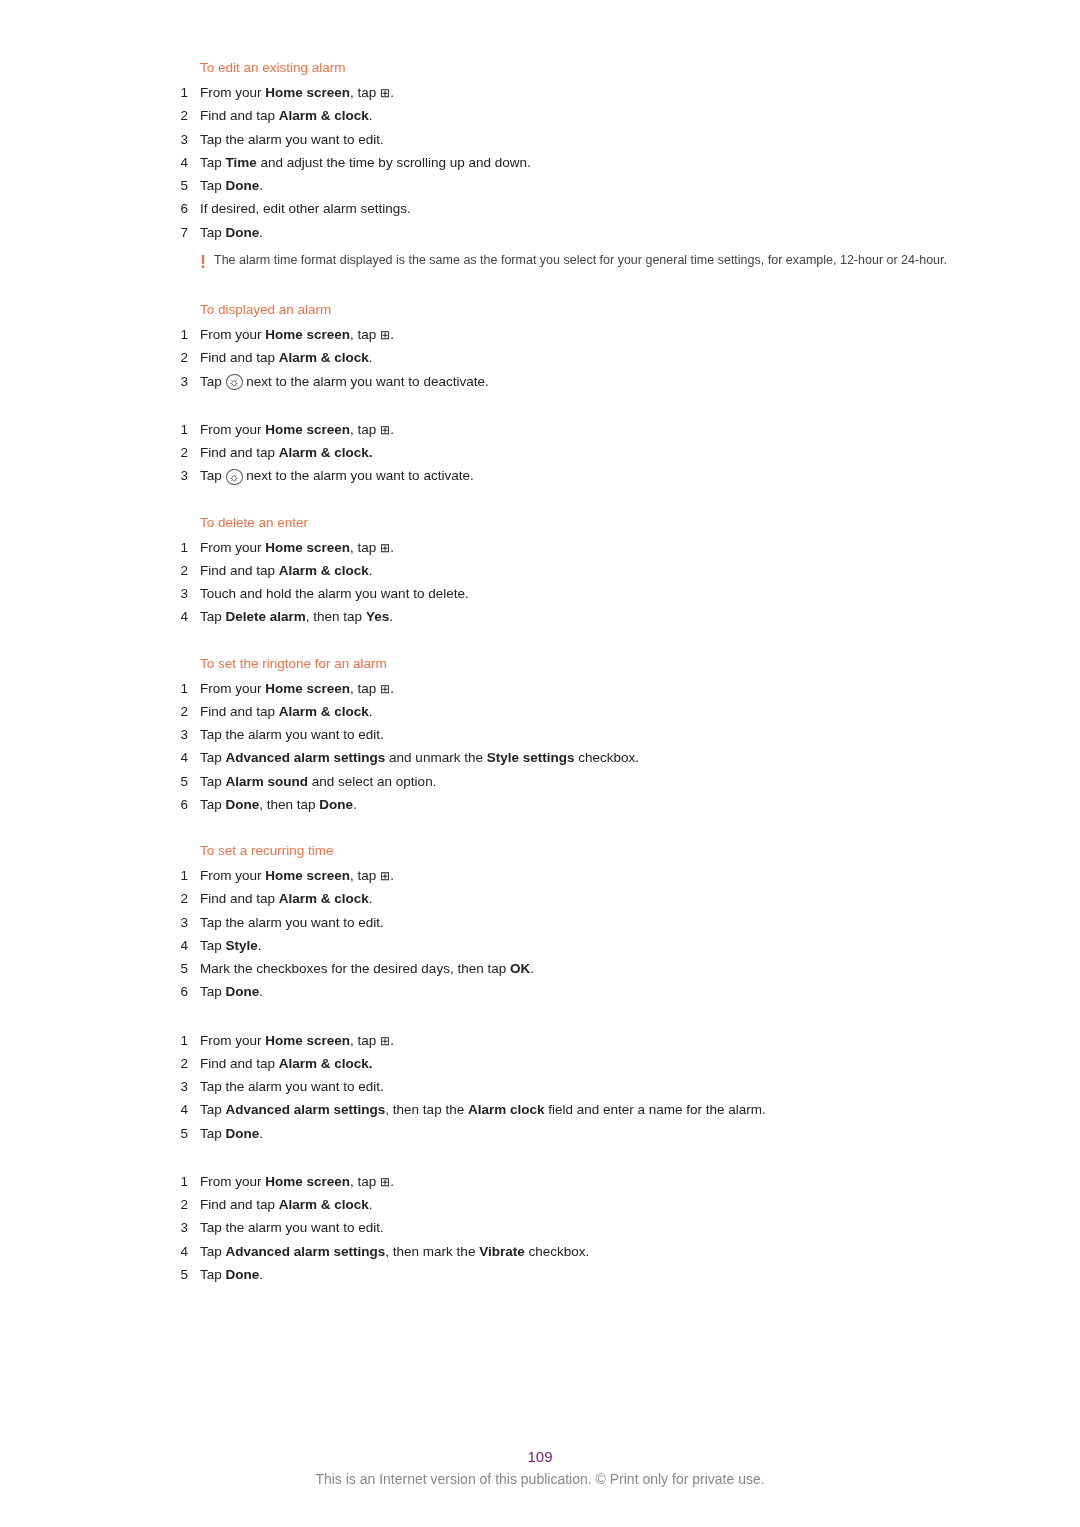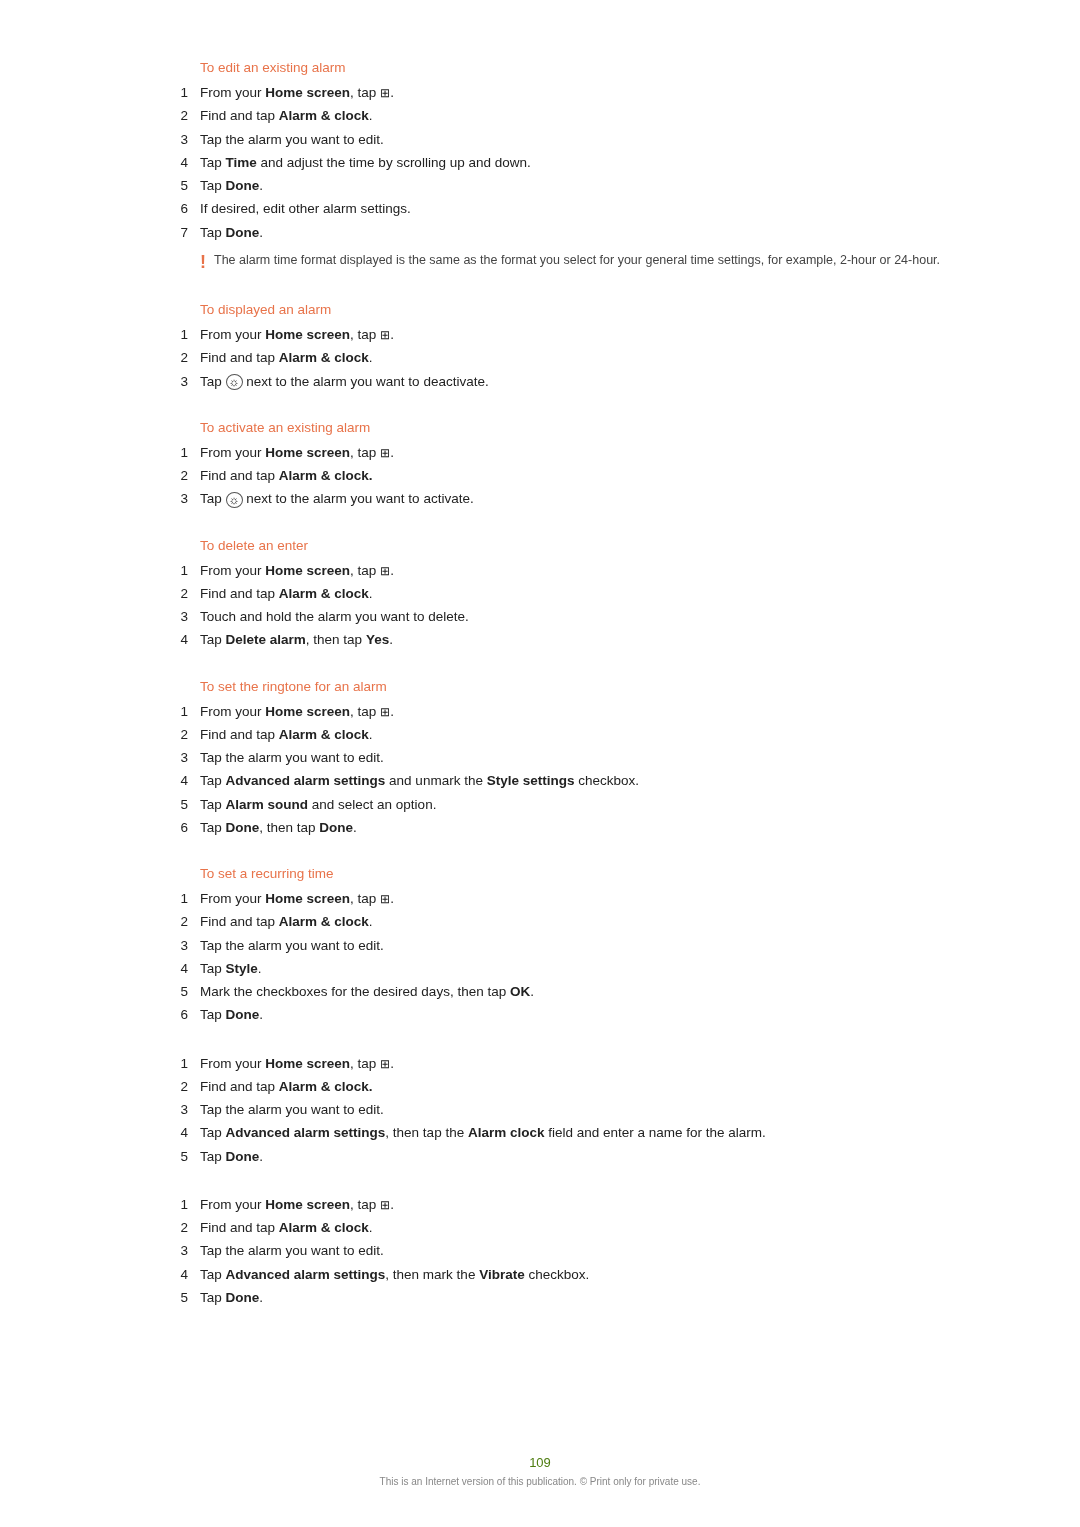--- a/index.html
+++ b/index.html
@@ -69,26 +69,26 @@
       line-height: 1.5;
     }
     .page-footer {
       position: absolute;
       bottom: 40px;
       width: 100%;
       left: 0;
       text-align: center;
     }
     .page-number {
-      font-size: 13px;
-      color: #4d7c0f;
+      font-size: 15px;
+      color: #701a75;
       margin-bottom: 6px;
     }
     .footer-note {
-      font-size: 10px;
+      font-size: 14px;
       color: #888;
     }
   </style>
 </head>
 <body>
 
 <div class="page-content">
 
   <div class="section">
     <div class="section-title">To edit an existing alarm</div>
@@ -117,21 +117,21 @@
           <span class="step-num">6</span>
           <span class="step-text">If desired, edit other alarm settings.</span>
         </li>
       <li>
           <span class="step-num">7</span>
           <span class="step-text">Tap <b>Done</b>.</span>
         </li>
     </ol>
     <div class="note-block">
       <span class="note-icon">!</span>
-      <span class="note-text">The alarm time format displayed is the same as the format you select for your general time settings, for example, 2-hour or 24-hour.</span>
+      <span class="note-text">The alarm time format displayed is the same as the format you select for your general time settings, for example, 12-hour or 24-hour.</span>
     </div>
   </div>
 
   <div class="section">
     <div class="section-title">To displayed an alarm</div>
     <ol class="steps">
       <li>
           <span class="step-num">1</span>
           <span class="step-text">From your <b>Home screen</b>, tap <span style="font-size:12px;vertical-align:middle;">⊞</span>.</span>
         </li>
@@ -140,21 +140,20 @@
           <span class="step-text">Find and tap <b>Alarm &amp; clock</b>.</span>
         </li>
       <li>
           <span class="step-num">3</span>
           <span class="step-text">Tap <span style="font-size:12px;vertical-align:middle; border:1px solid #555; border-radius:50%; padding:0 2px;">☼</span> next to the alarm you want to deactivate.</span>
         </li>
     </ol>
   </div>
 
   <div class="section">
-    <div class="section-title">To activate an existing alarm</div>
     <ol class="steps">
       <li>
           <span class="step-num">1</span>
           <span class="step-text">From your <b>Home screen</b>, tap <span style="font-size:12px;vertical-align:middle;">⊞</span>.</span>
         </li>
       <li>
           <span class="step-num">2</span>
           <span class="step-text">Find and tap <b>Alarm &amp; clock.</b></span>
         </li>
       <li>

